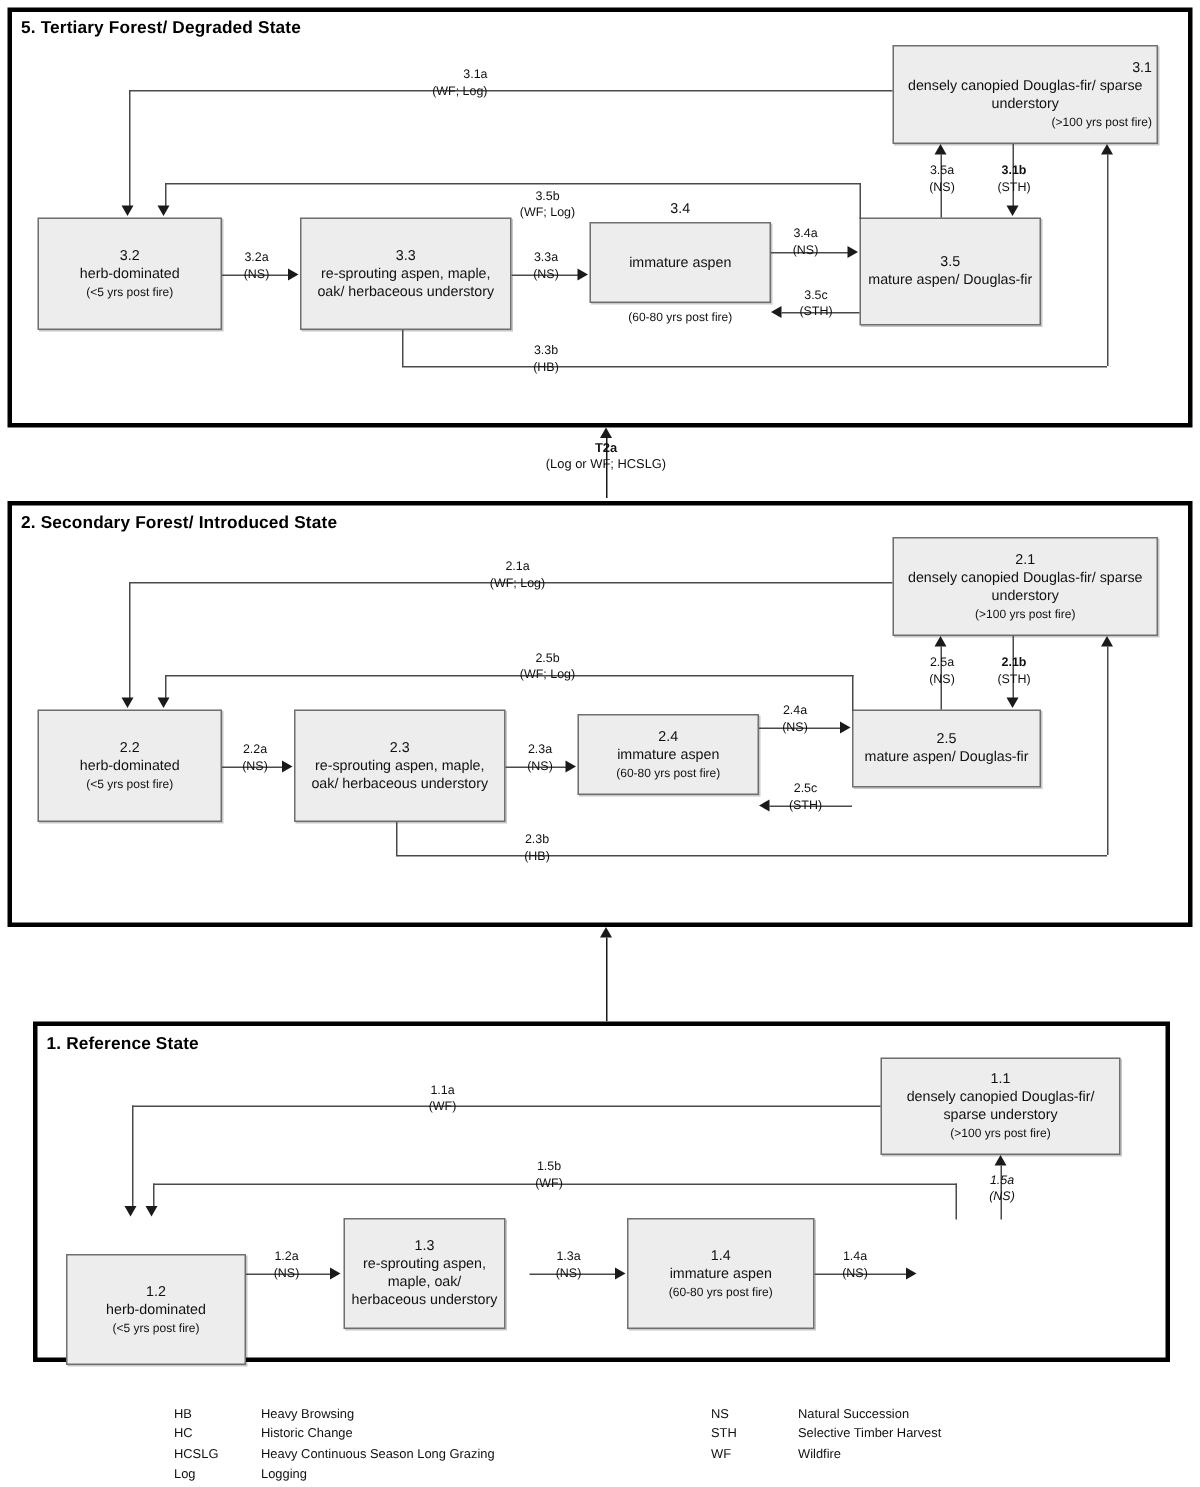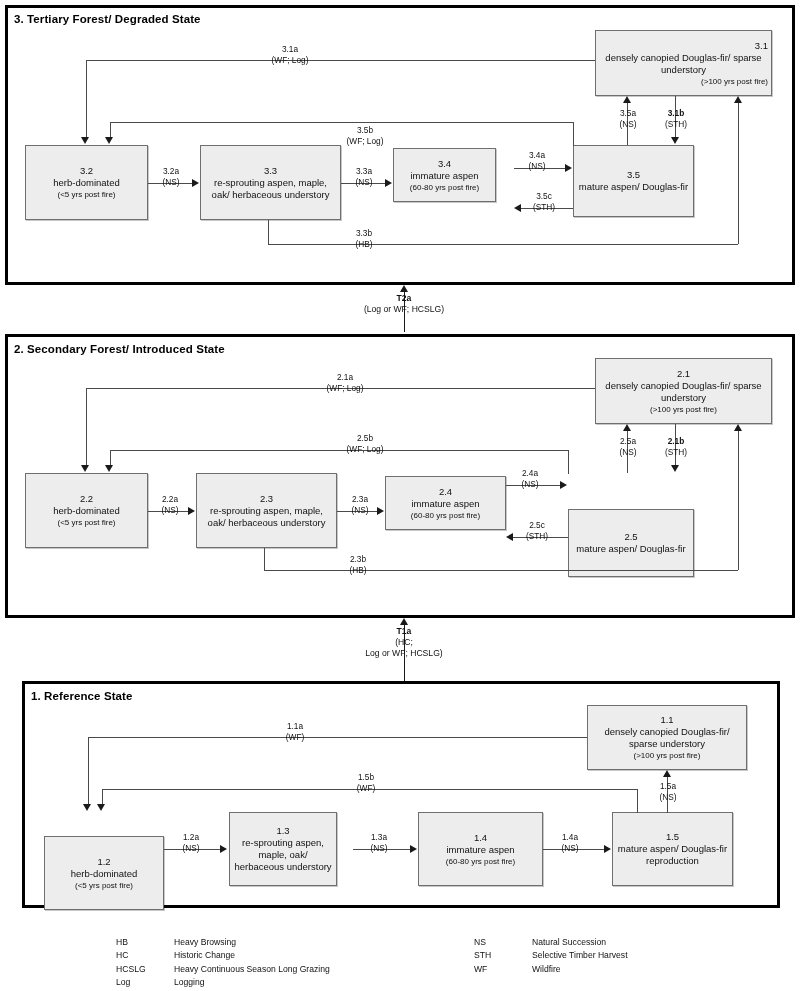--- a/index.html
+++ b/index.html
@@ -82,56 +82,56 @@
   .legend table{ border-collapse:collapse; }
   .legend td{ padding:0 0 1px 0; vertical-align:top; white-space:nowrap; }
   .legend td.abbr{ width:58px; }
 </style>
 </head>
 <body>
 
 <div id="page">
 
   <div class="state-box" style="left:5px; top:5px; width:790px; height:280px;"></div>
-  <div class="state-title" style="left:14px; top:13px;">3. Tertiary Forest/ Degraded State</div>
+  <div class="state-title" style="left:14px; top:13px;">5. Tertiary Forest/ Degraded State</div>
 
   <div class="phase" style="left:595px; top:30px; width:177px; height:66px;align-items:flex-end;">
     <span class="pid">3.1</span>
     <span class="pname">densely canopied Douglas-fir/ sparse understory</span>
     <span class="psub">(&gt;100 yrs post fire)</span>
   </div>
 
   <div class="phase" style="left:25px; top:145px; width:123px; height:75px;justify-content:center;">
     <span class="pid">3.2</span>
     <span class="pname">herb-dominated</span>
     <span class="psub">(&lt;5 yrs post fire)</span>
   </div>
 
   <div class="phase" style="left:200px; top:145px; width:141px; height:75px;">
     <span class="pid">3.3</span>
     <span class="pname">re-sprouting aspen, maple, oak/ herbaceous understory</span>
     <span class="psub"></span>
   </div>
 
-  <div class="phase" style="left:393px; top:148px; width:103px; height:54px;">
+  <div class="phase" style="left:393px; top:148px; width:121px; height:54px;gap:24px;">
     <span class="pid">3.4</span>
     <span class="pname">immature aspen</span>
     <span class="psub">(60-80 yrs post fire)</span>
   </div>
 
   <div class="phase" style="left:573px; top:145px; width:121px; height:72px;text-align:right;">
     <span class="pid">3.5</span>
     <span class="pname">mature aspen/ Douglas-fir</span>
     <span class="psub"></span>
   </div>
 
   <div class="h" style="left:86px; top:60px; width:509px;"></div>
   <div class="v" style="left:86px; top:60px; height:78px;"></div>
   <div class="arw arw-d" style="left:81px; top:137px;"></div>
-  <div class="tlabel" style="left:255px; top:44px; width:70px;">
+  <div class="tlabel" style="left:255px; top:44px; width:70px;text-align:right;">
     <span class="tid">3.1a</span>
     <span class="tcond">(WF; Log)</span>
   </div>
 
   <div class="v" style="left:573px; top:122px; height:24px;"></div>
   <div class="h" style="left:110px; top:122px; width:464px;"></div>
   <div class="v" style="left:110px; top:122px; height:16px;"></div>
   <div class="arw arw-d" style="left:105px; top:137px;"></div>
   <div class="tlabel" style="left:330px; top:105px; width:70px;margin-top:20px;">
     <span class="tid">3.5b</span>
@@ -216,21 +216,21 @@
     <span class="pname">re-sprouting aspen, maple, oak/ herbaceous understory</span>
     <span class="psub"></span>
   </div>
 
   <div class="phase" style="left:385px; top:476px; width:121px; height:54px;">
     <span class="pid">2.4</span>
     <span class="pname">immature aspen</span>
     <span class="psub">(60-80 yrs post fire)</span>
   </div>
 
-  <div class="phase" style="left:568px; top:473px; width:126px; height:68px;margin-top:36px;">
+  <div class="phase" style="left:568px; top:473px; width:126px; height:52px;">
     <span class="pid">2.5</span>
     <span class="pname">mature aspen/ Douglas-fir</span>
     <span class="psub"></span>
   </div>
 
   <div class="h" style="left:86px; top:388px; width:509px;"></div>
   <div class="v" style="left:86px; top:388px; height:78px;"></div>
   <div class="arw arw-d" style="left:81px; top:465px;"></div>
   <div class="tlabel" style="left:310px; top:372px; width:70px;">
     <span class="tid">2.1a</span>
@@ -292,25 +292,20 @@
   <div class="h" style="left:264px; top:570px; width:474px;"></div>
   <div class="v" style="left:738px; top:431px; height:139px;"></div>
   <div class="arw arw-u" style="left:733.5px; top:424px;"></div>
   <div class="tlabel" style="left:333px; top:554px; width:50px;">
     <span class="tid">2.3b</span>
     <span class="tcond">(HB)</span>
   </div>
 
   <div class="vb" style="left:404px; top:625px; height:56px;"></div>
   <div class="arw arw-u" style="left:399.5px; top:618px;"></div>
-  <div class="tlabel major" style="left:354px; top:626px; width:100px;">
-    <span class="tid">T1a</span>
-    <span class="tcond">(HC;</span>
-    <span class="tcond">Log or WF; HCSLG)</span>
-  </div>
 
   <div class="state-box" style="left:22px; top:681px; width:758px; height:227px;"></div>
   <div class="state-title" style="left:31px; top:690px;">1. Reference State</div>
 
   <div class="phase" style="left:587px; top:705px; width:160px; height:65px;">
     <span class="pid">1.1</span>
     <span class="pname">densely canopied Douglas-fir/ sparse understory</span>
     <span class="psub">(&gt;100 yrs post fire)</span>
   </div>
 
@@ -325,25 +320,20 @@
     <span class="pname">re-sprouting aspen, maple, oak/ herbaceous understory</span>
     <span class="psub"></span>
   </div>
 
   <div class="phase" style="left:418px; top:812px; width:125px; height:74px;">
     <span class="pid">1.4</span>
     <span class="pname">immature aspen</span>
     <span class="psub">(60-80 yrs post fire)</span>
   </div>
 
-  <div class="phase" style="left:612px; top:812px; width:121px; height:74px;">
-    <span class="pid">1.5</span>
-    <span class="pname">mature aspen/ Douglas-fir reproduction</span>
-    <span class="psub"></span>
-  </div>
 
   <div class="h" style="left:88px; top:737px; width:499px;"></div>
   <div class="v" style="left:88px; top:737px; height:68px;"></div>
   <div class="arw arw-d" style="left:83px; top:804px;"></div>
   <div class="tlabel" style="left:270px; top:721px; width:50px;">
     <span class="tid">1.1a</span>
     <span class="tcond">(WF)</span>
   </div>
 
   <div class="v" style="left:637px; top:789px; height:24px;"></div>
@@ -371,21 +361,21 @@
 
   <div class="h" style="left:543px; top:849px; width:62px;"></div>
   <div class="arw arw-r" style="left:604px; top:844.5px;"></div>
   <div class="tlabel" style="left:548px; top:832px; width:44px;">
     <span class="tid">1.4a</span>
     <span class="tcond">(NS)</span>
   </div>
 
   <div class="v" style="left:667px; top:777px; height:36px;"></div>
   <div class="arw arw-u" style="left:662.5px; top:770px;"></div>
-  <div class="tlabel" style="left:648px; top:781px; width:40px;">
+  <div class="tlabel" style="left:648px; top:781px; width:40px;font-style:italic;">
     <span class="tid">1.5a</span>
     <span class="tcond">(NS)</span>
   </div>
 
   <div class="legend" style="left:474px; top:936px;">
     <table>
       <tbody>
         <tr>
           <td class="abbr">NS</td>
           <td>Natural Succession</td>

